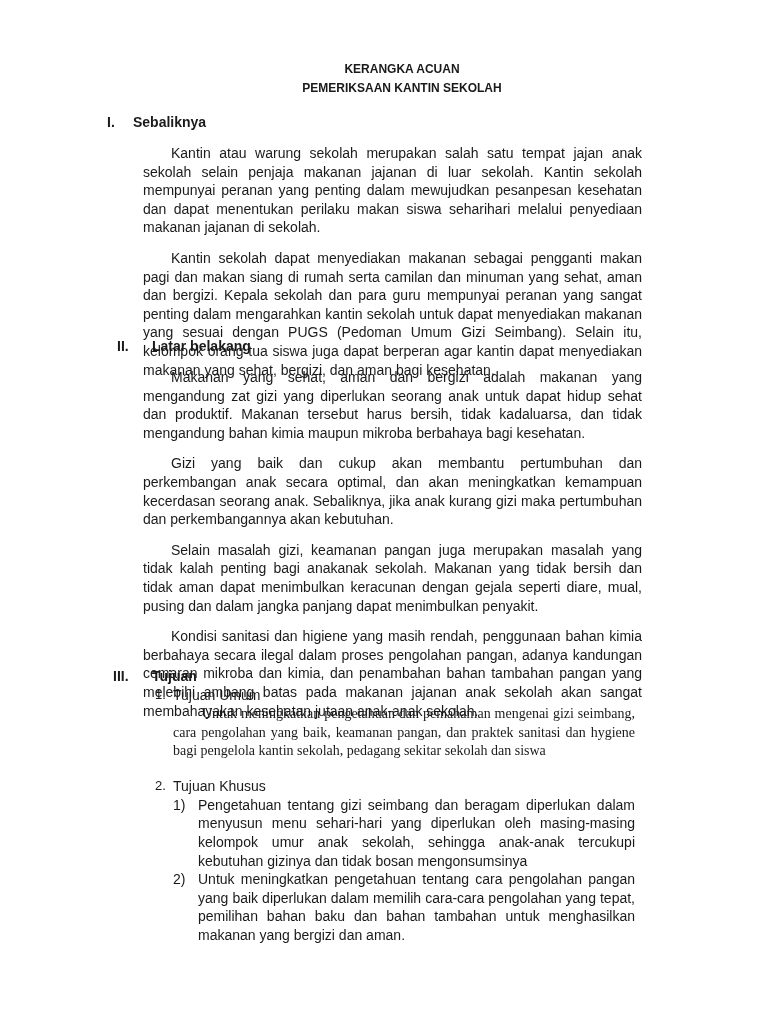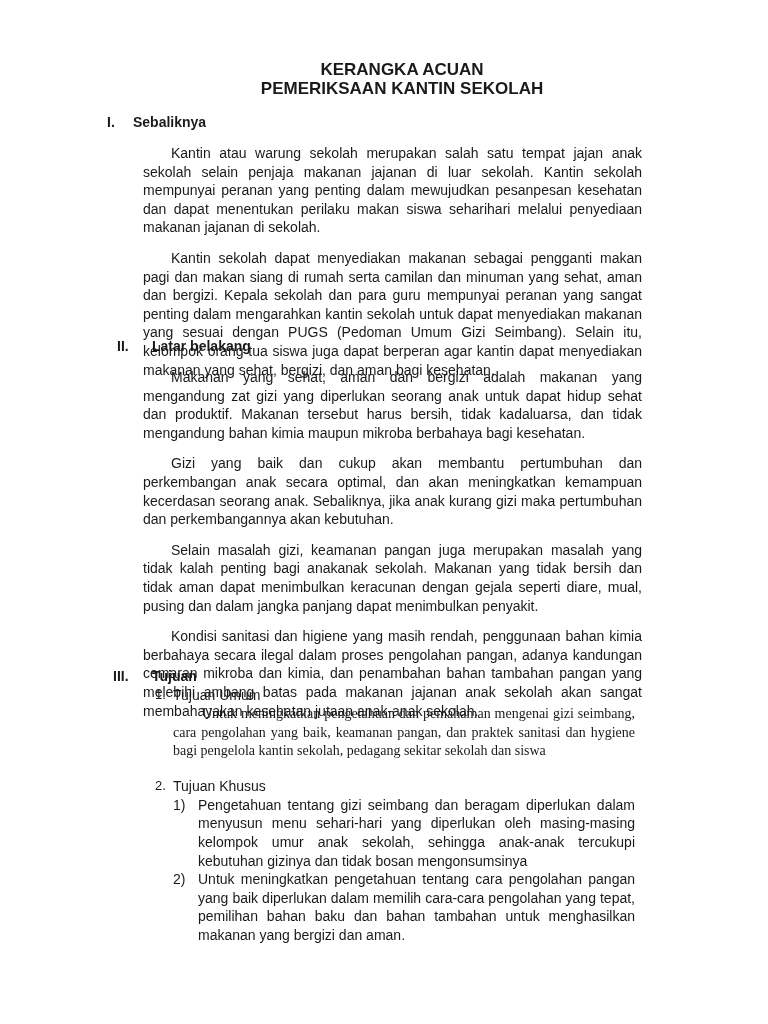--- a/index.html
+++ b/index.html
@@ -2,21 +2,21 @@
 <html><head>
 <meta charset="utf-8">
 <style>
   html, body { margin: 0; padding: 0; background: #ffffff; }
   body {
     width: 768px; height: 1024px; overflow: hidden; position: relative;
     font-family: "Liberation Sans", sans-serif; color: #1a1a1a;
     font-size: 14px; line-height: 18.6px;
   }
   .page { position: absolute; left: 0; top: 0; width: 768px; height: 1024px; background: #fff; }
-  .title-block { position: absolute; top: 60px; left: 0; width: 768px; text-align: center; font-weight: bold; font-size: 17px; line-height: 19px; }
+  .title-block { position: absolute; top: 60px; left: 0; width: 768px; text-align: center; font-weight: bold; font-size: 12px; line-height: 19px; }
   .title-block div { margin-left: 36px; }
   .section { position: absolute; left: 107px; width: 547px; }
   .sec-head { position: relative; height: 19px; font-weight: bold; }
   .sec-num { position: absolute; left: 0; top: 0; }
   .sec-title { position: absolute; left: 26px; top: 0; }
   .body-text { margin-left: 24px; width: 523px; text-align: justify; }
   .para { text-indent: 28px; margin: 12px; }
   .sub { margin-left: 43px; position: relative; }
   .sub-head { position: relative; height: 19px; }
   .sub-num { position: absolute; left: 0; top: 0; font-size: 13px; }

